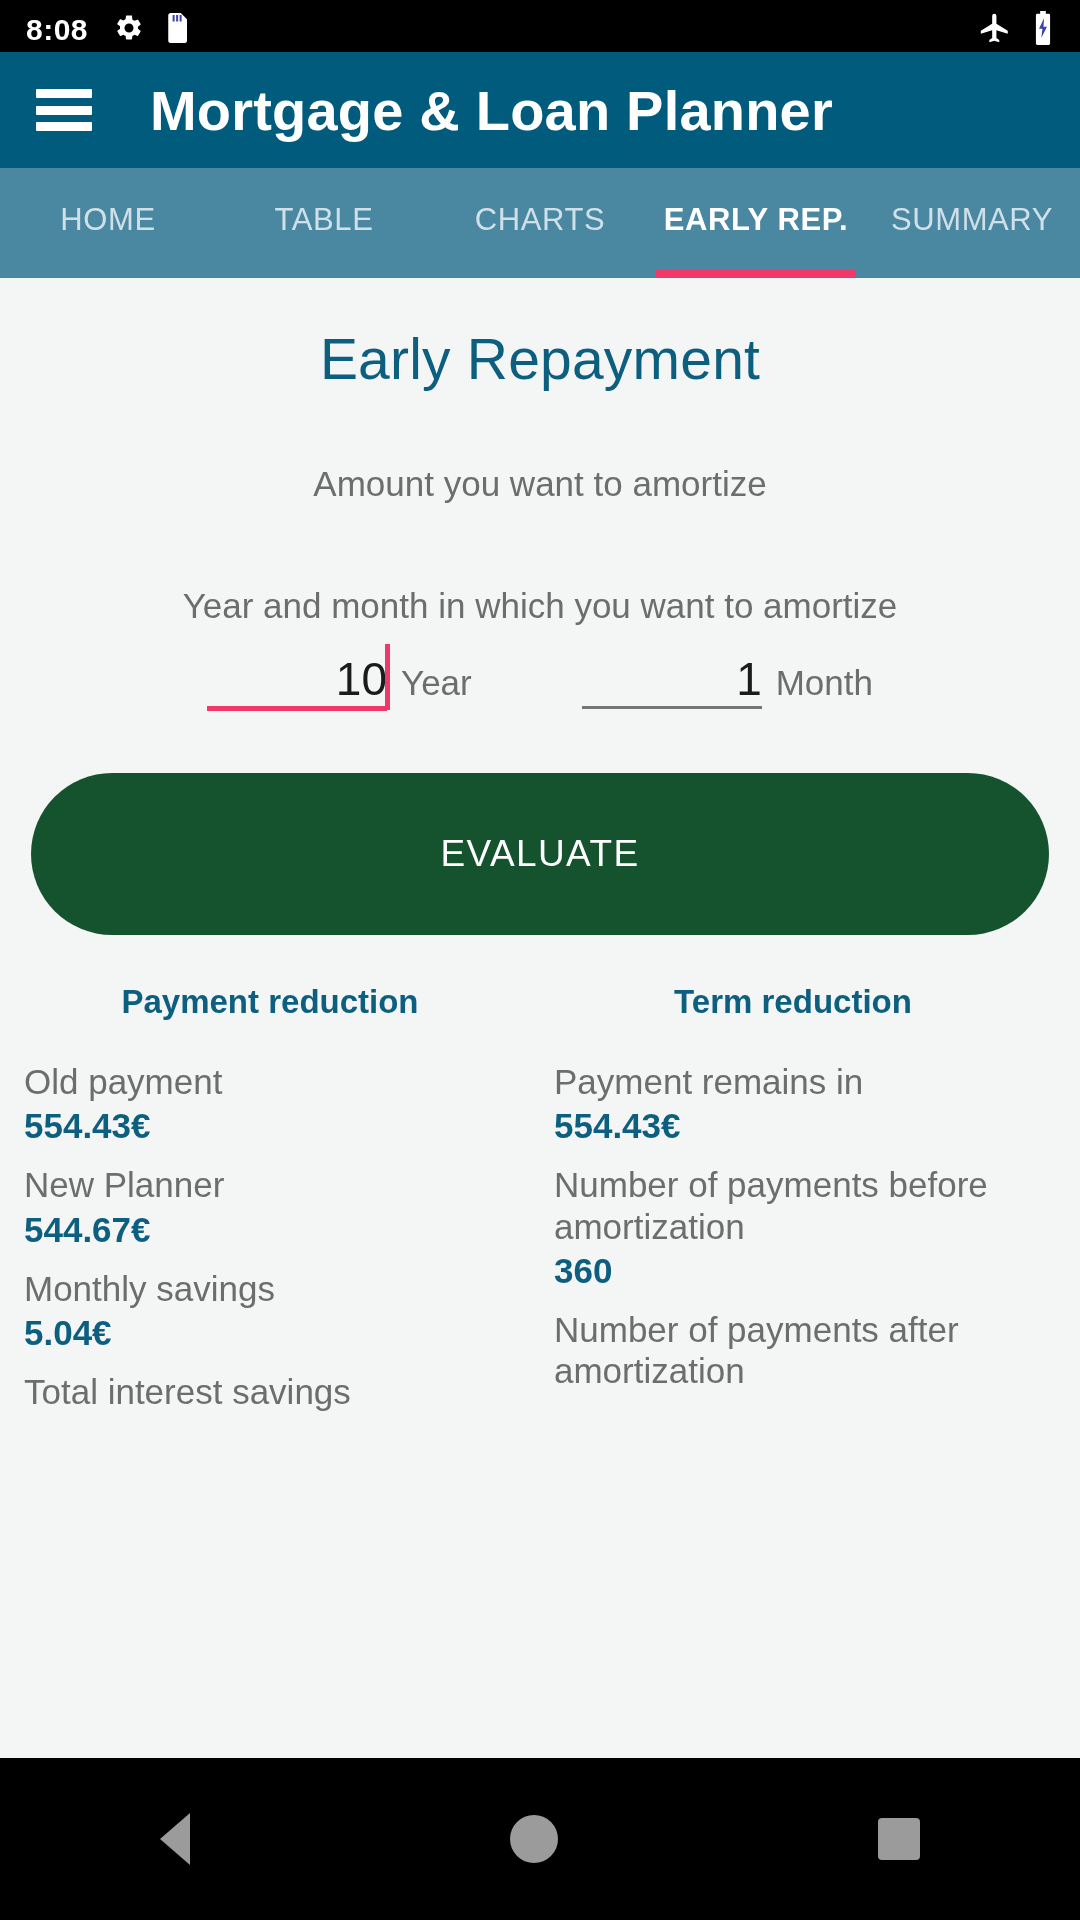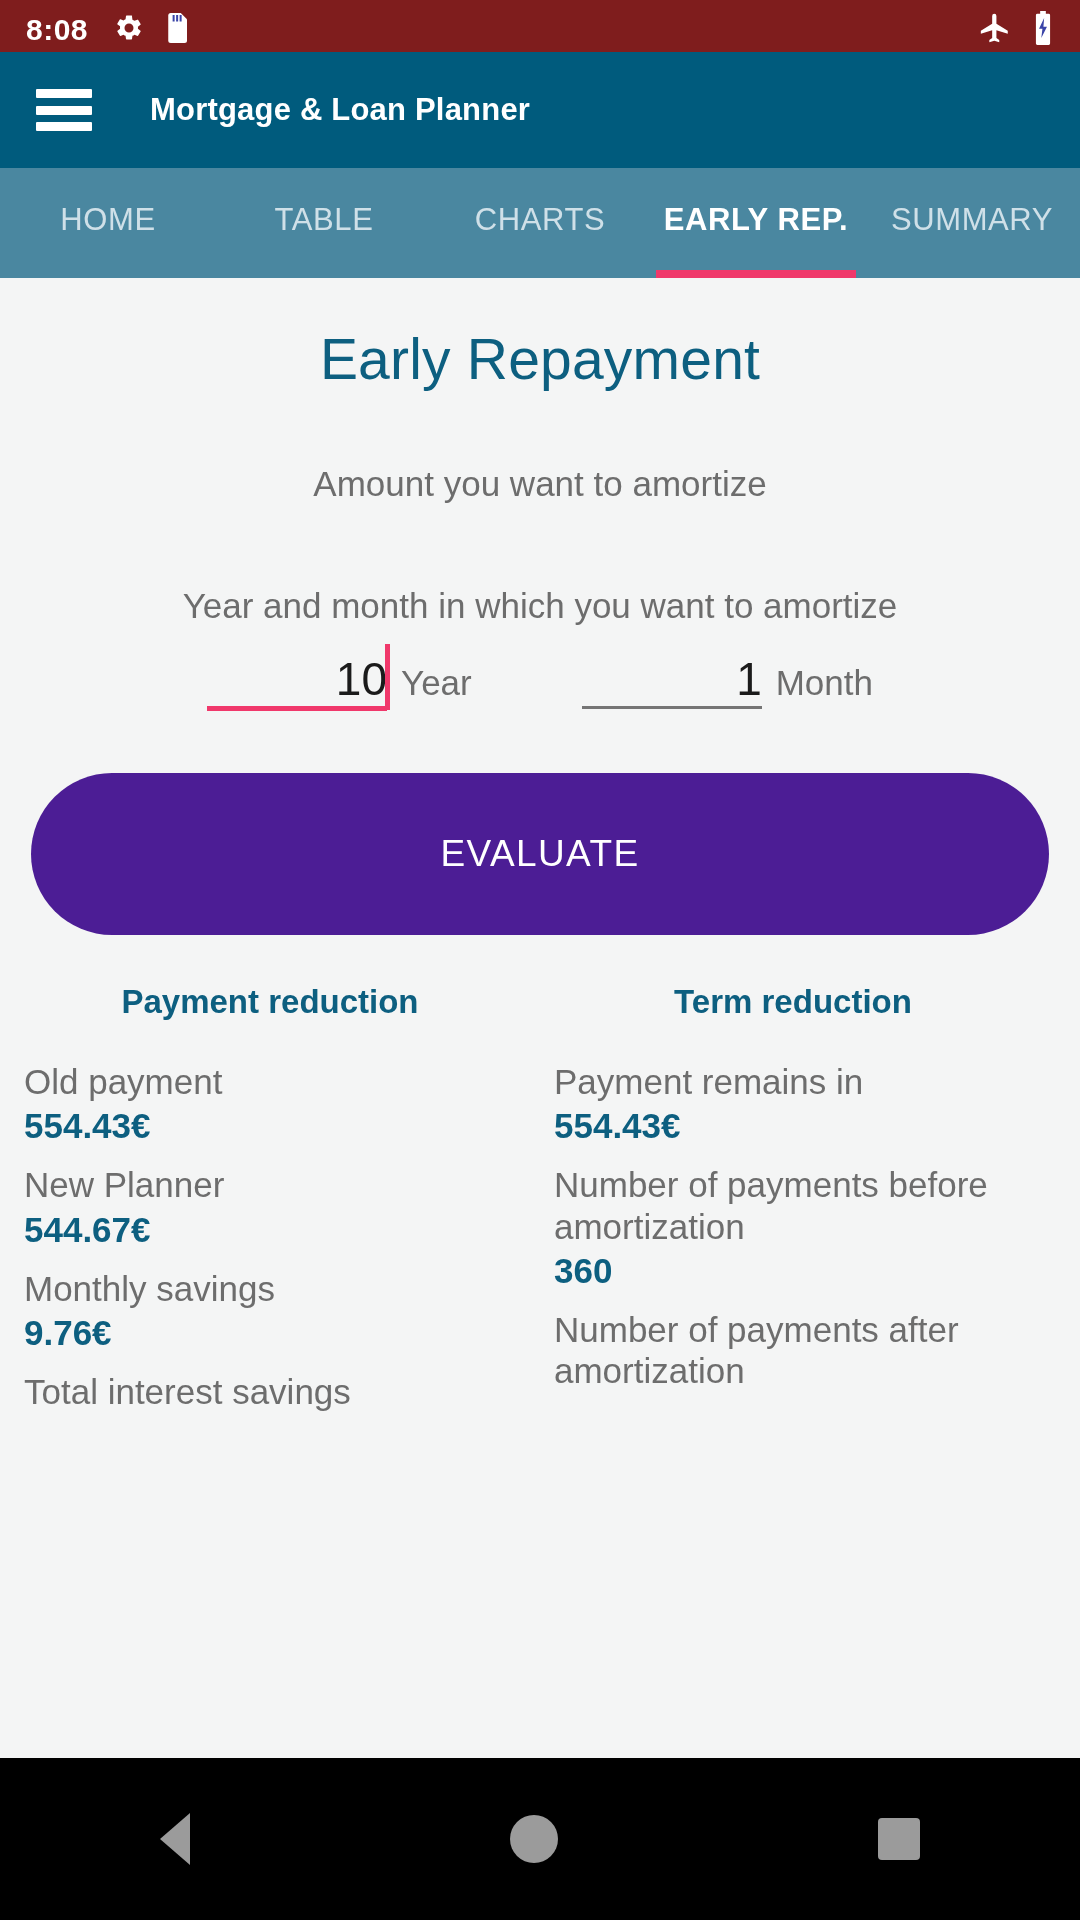--- a/index.html
+++ b/index.html
@@ -7,39 +7,39 @@
     width:1080px; height:1920px;
     background:#f4f5f5;
     font-family:"Liberation Sans", sans-serif;
     overflow:hidden;
   }
   #screen { position:relative; width:1080px; height:1920px; background:#f4f5f5; }
 
   
   .statusbar {
     position:absolute; top:0; left:0; width:1080px; height:60px;
-    background:#7f1d1d; display:flex; align-items:center; padding:0 26px;
+    background:#000000; display:flex; align-items:center; padding:0 26px;
   }
   .sb-time { color:#ffffff; font-size:30px; font-weight:bold; letter-spacing:.5px;
              font-family:"Liberation Sans", sans-serif; }
   .sb-left-icons { display:flex; align-items:center; gap:20px; margin-left:26px; }
   .sb-spacer { flex:1; }
   .sb-right-icons { display:flex; align-items:center; gap:20px; }
   .sb-ico { display:block; }
 
   
   .appbar {
     position:absolute; top:52px; left:0; width:1080px; height:116px;
     background:#005b7d; display:flex; align-items:center;
   }
   .hamburger { width:56px; height:42px; margin-left:36px; display:flex;
                flex-direction:column; justify-content:space-between; cursor:pointer; }
   .hamburger span { display:block; height:9px; width:100%; background:#ffffff; border-radius:1px; }
   .appbar-title {
-    color:#ffffff; font-size:31px; font-weight:bold; margin-left:58px;
+    color:#ffffff; font-size:56px; font-weight:bold; margin-left:58px;
     letter-spacing:.2px; white-space:nowrap;
   }
 
   
   .tabbar {
     position:absolute; top:168px; left:0; width:1080px; height:110px;
     background:#4a87a0; display:flex; align-items:flex-end;
   }
   .tabs { display:flex; width:100%; height:100%; align-items:flex-end; }
   .tab {
@@ -96,21 +96,21 @@
   .ym-field.focused { border-bottom:5px solid #f0386b; }
   .ym-field.normal  { border-bottom:3px solid #757575; }
   .caret {
     position:absolute; right:-3px; top:-8px; width:5px; height:66px; background:#f0386b;
   }
   .ym-unit { font-size:35px; color:#6d6d6d; margin-left:14px; }
   .ym-gap { width:110px; }
 
   .evaluate-btn {
     display:block; width:1018px; height:162px; margin:62px auto 0 auto;
-    background:#4c1d95; border:none; border-radius:86px;
+    background:#14532d; border:none; border-radius:86px;
     color:#ffffff; font-size:37px; font-weight:normal; letter-spacing:1.4px;
     cursor:pointer; font-family:"Liberation Sans", sans-serif;
   }
 
   .results {
     display:flex; margin-top:48px; padding:0 24px;
   }
   .col { width:50%; padding-right:24px; }
   .col.right { padding-left:14px; }
   .col-title {
@@ -236,21 +236,21 @@
       <div class="col left">
         <div class="col-title">Payment reduction</div>
 
         <div class="res-label">Old payment</div>
         <div class="res-value">554.43€</div>
 
         <div class="res-label">New Planner</div>
         <div class="res-value">544.67€</div>
 
         <div class="res-label">Monthly savings</div>
-        <div class="res-value">9.76€</div>
+        <div class="res-value">5.04€</div>
 
         <div class="res-label">Total interest savings</div>
       </div>
 
       <div class="col right">
         <div class="col-title">Term reduction</div>
 
         <div class="res-label">Payment remains in</div>
         <div class="res-value">554.43€</div>
 

